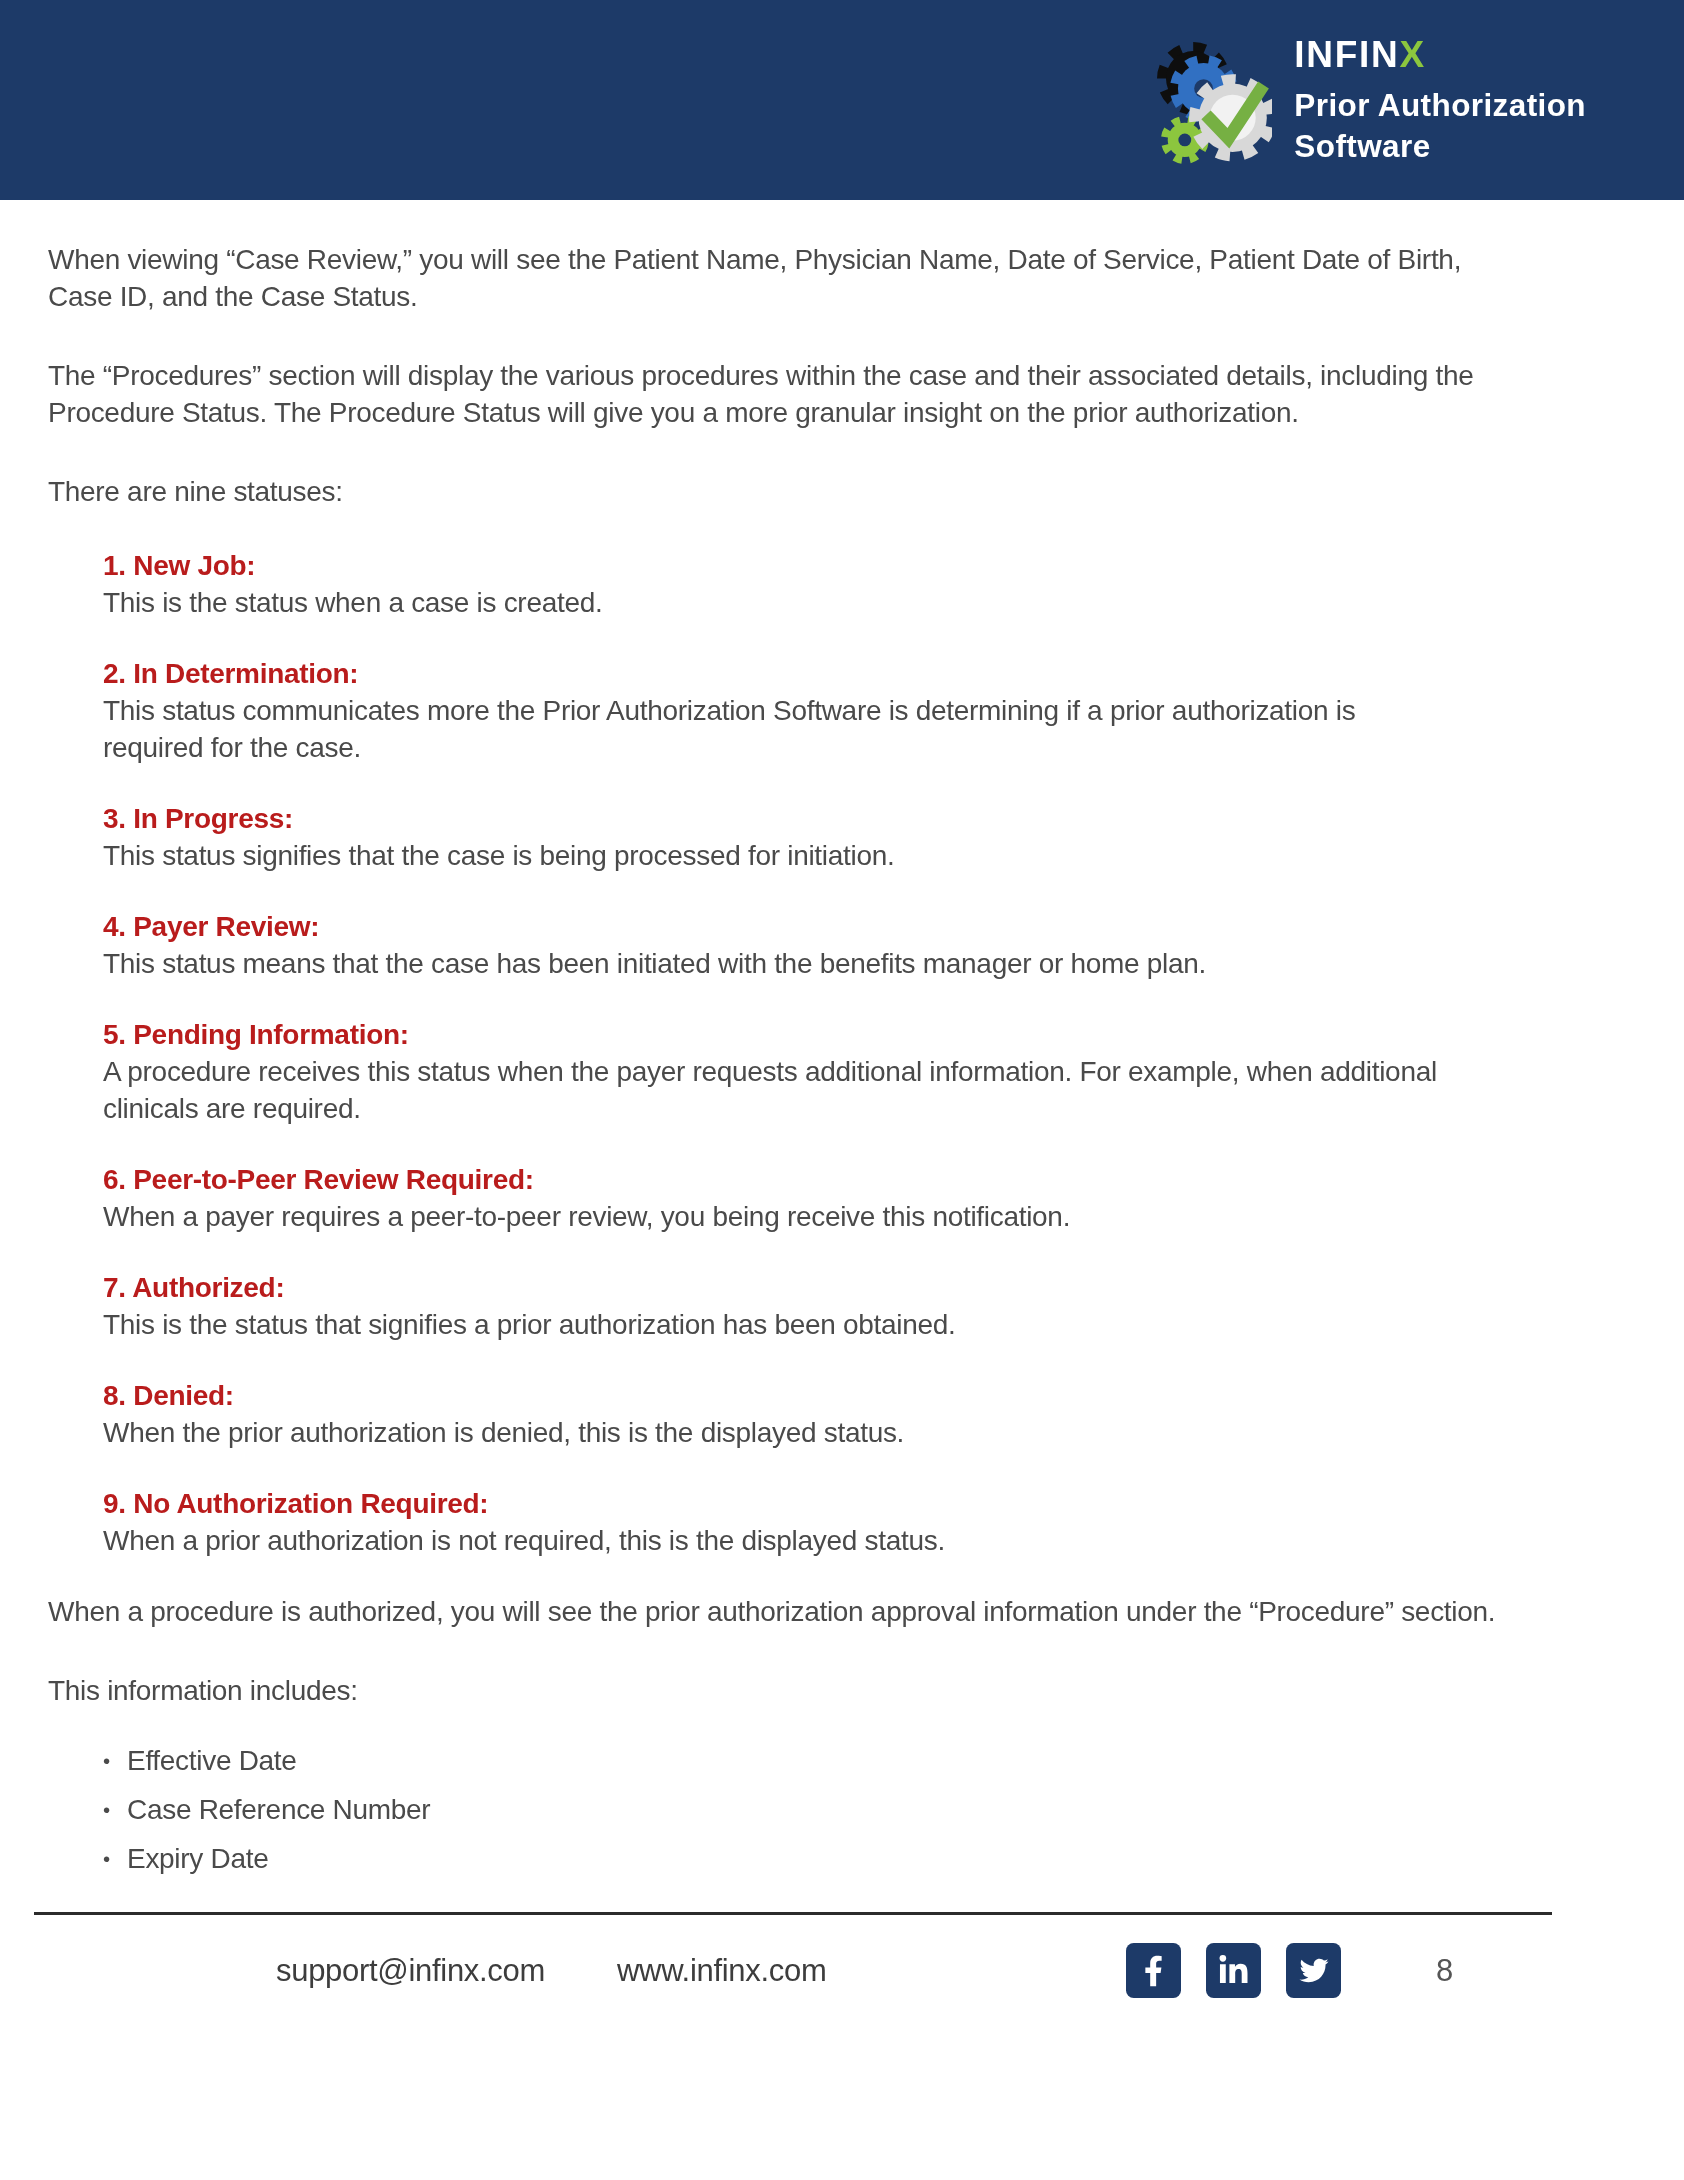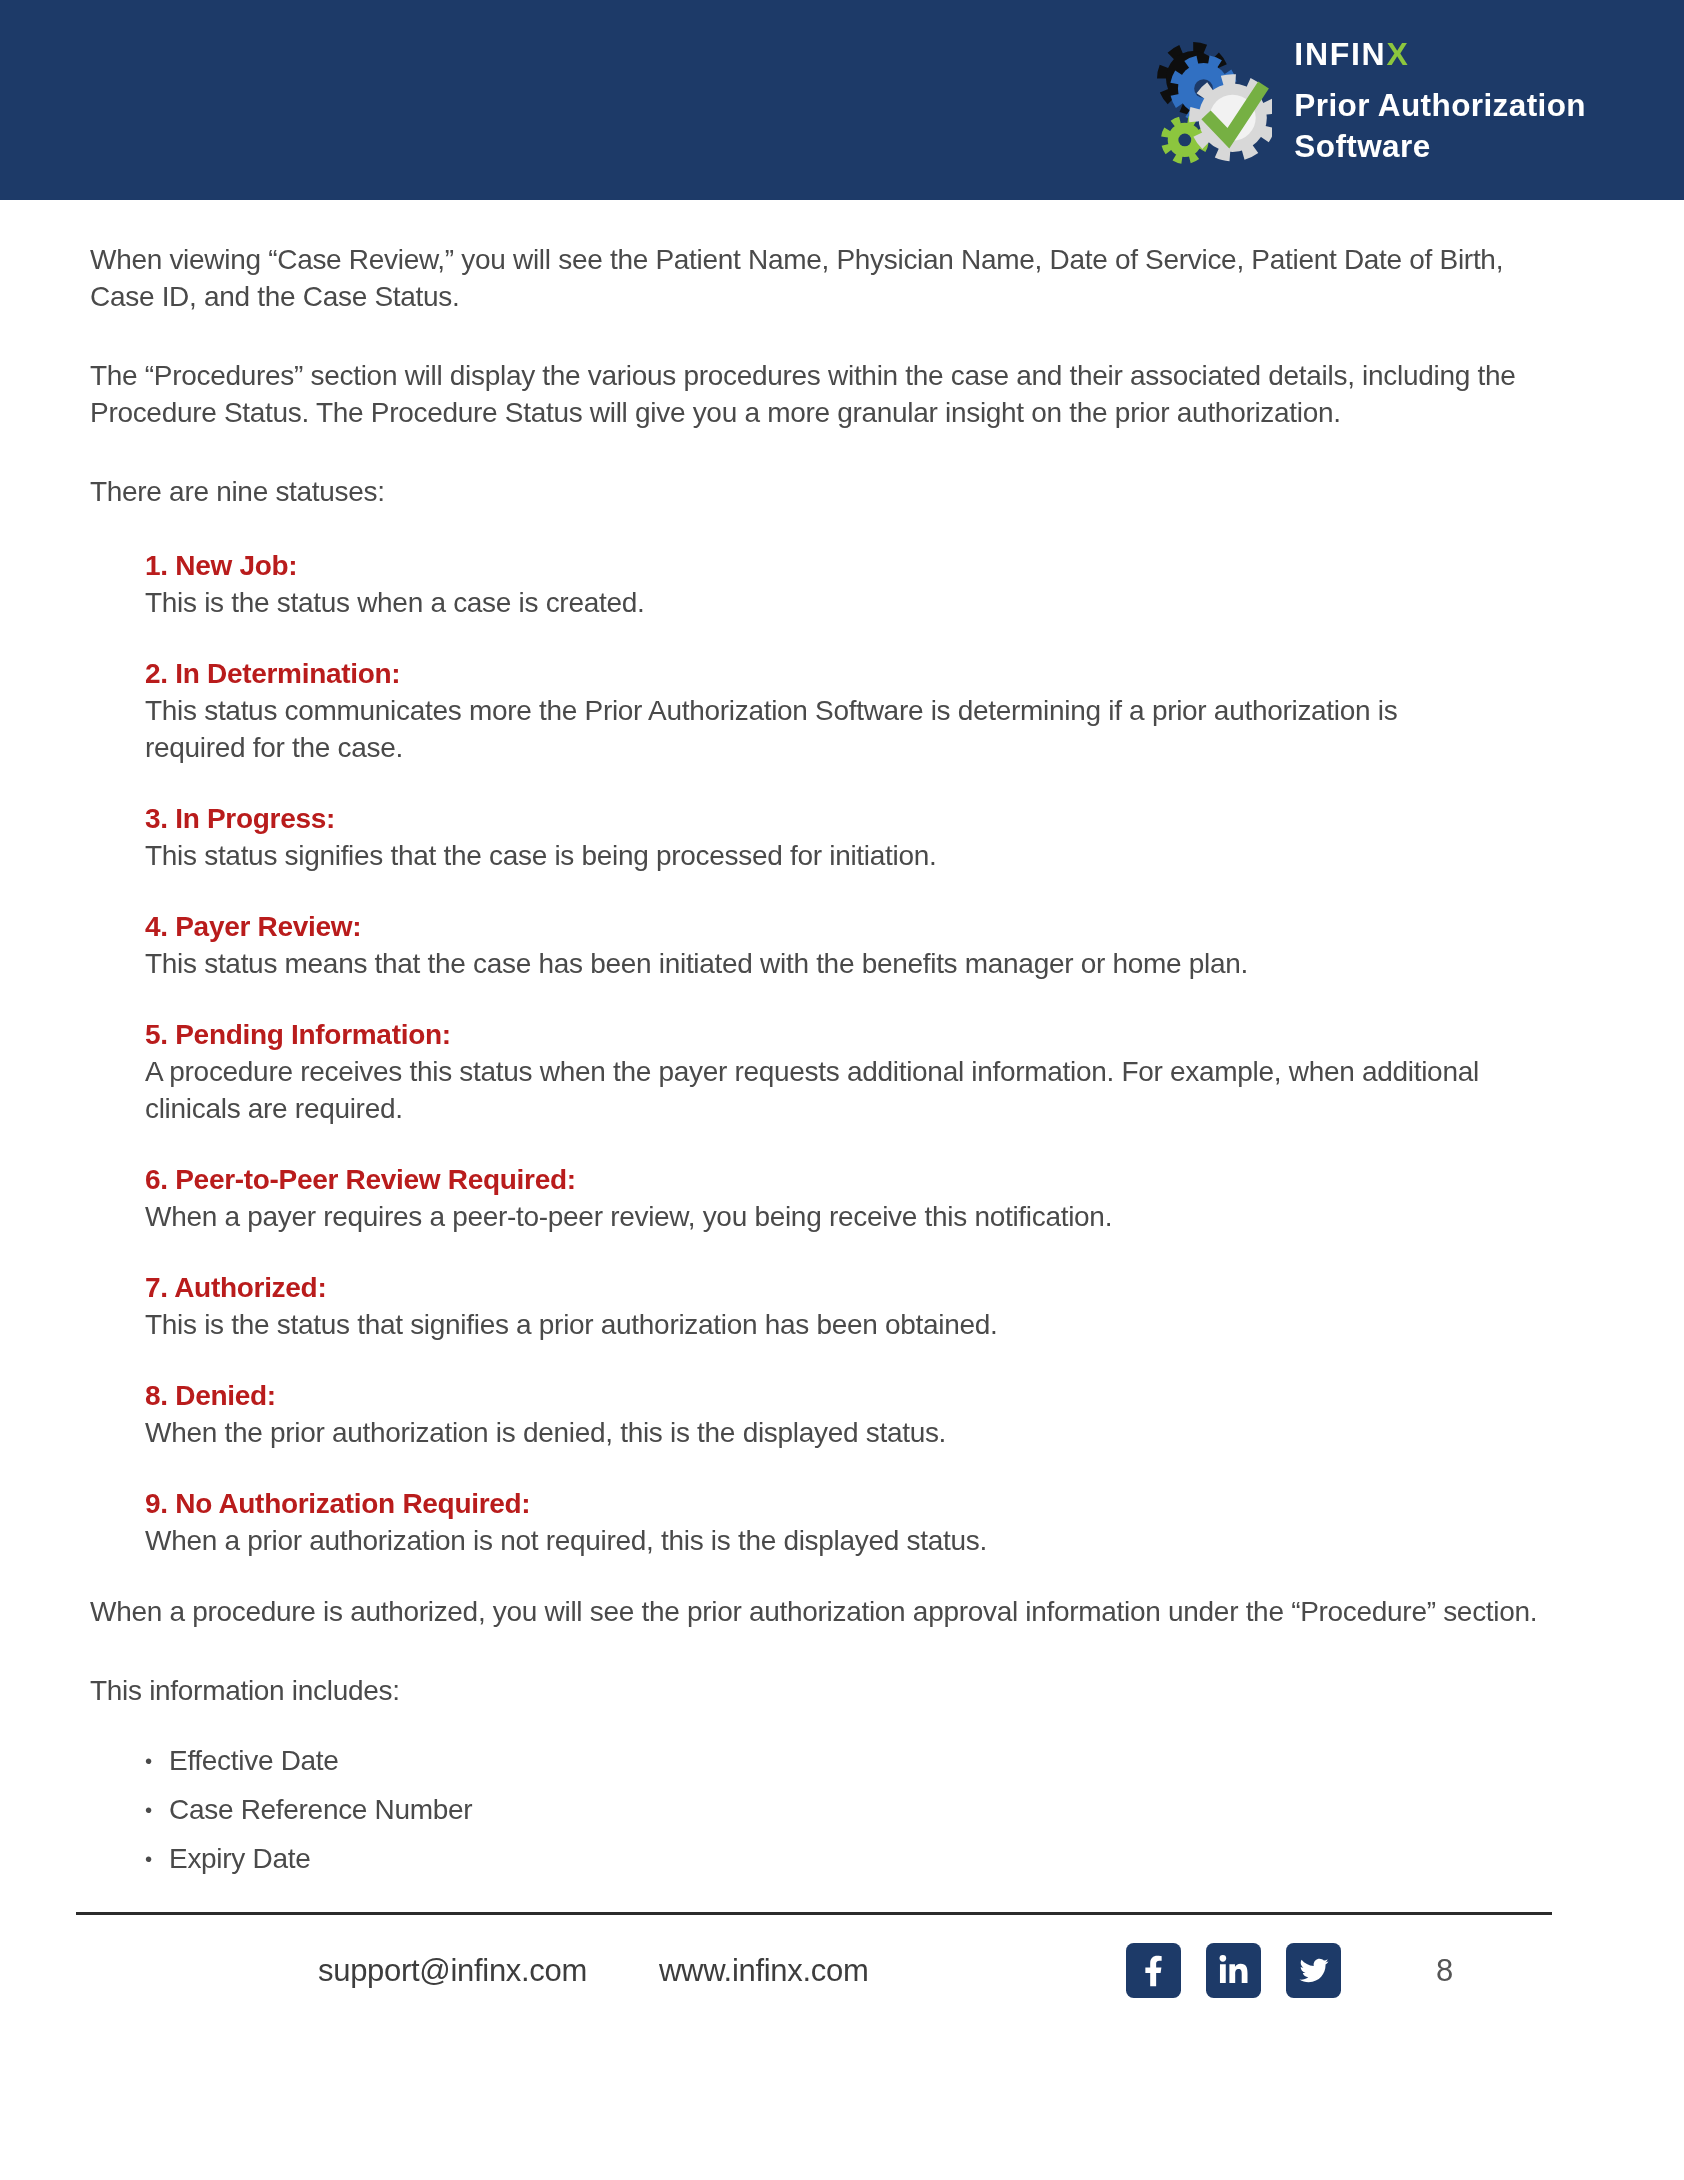--- a/index.html
+++ b/index.html
@@ -9,25 +9,25 @@
     color:#4a4a4a;overflow:hidden;position:relative;
   }
   
   .header{
     height:200px;background:#1d3a68;
     display:flex;align-items:center;justify-content:flex-end;
     padding-right:99px;box-sizing:border-box;gap:22px;
   }
   .logo-graphic{flex:0 0 auto;margin-top:5.1px;}
   .logo-text{color:#ffffff;font-weight:bold;line-height:41px;font-size:31.5px;letter-spacing:0.4px;}
-  .logo-text .brand{font-size:32px;letter-spacing:1.7px;display:block;margin-bottom:10px;}
+  .logo-text .brand{font-size:37px;letter-spacing:1.7px;display:block;margin-bottom:10px;}
   .logo-text .brand .x{color:#8cc63e;}
   
   .content{
-    padding:41px 89px 0 90px;box-sizing:border-box;width:1641px;
+    padding:41px 89px 0 48px;box-sizing:border-box;width:1641px;
     font-size:28px;line-height:37px;letter-spacing:-0.3px;color:#4a4a4a;
   }
   .content p{margin:0 0 42px 0;white-space:pre-line;}
   .statuses{margin:37px 0 0 55px;}
   .status{margin:0 0 34px 0;}
   .status-heading{color:#b91c1c;font-weight:bold;white-space:pre-line;}
   .status-desc{white-space:pre-line;}
   .closing-p1{margin-top:12px !important;}
   ul.info-list{list-style:none;margin:27px 0 0 55px;padding:0;}
   ul.info-list li{line-height:49px;position:relative;padding-left:24px;}

